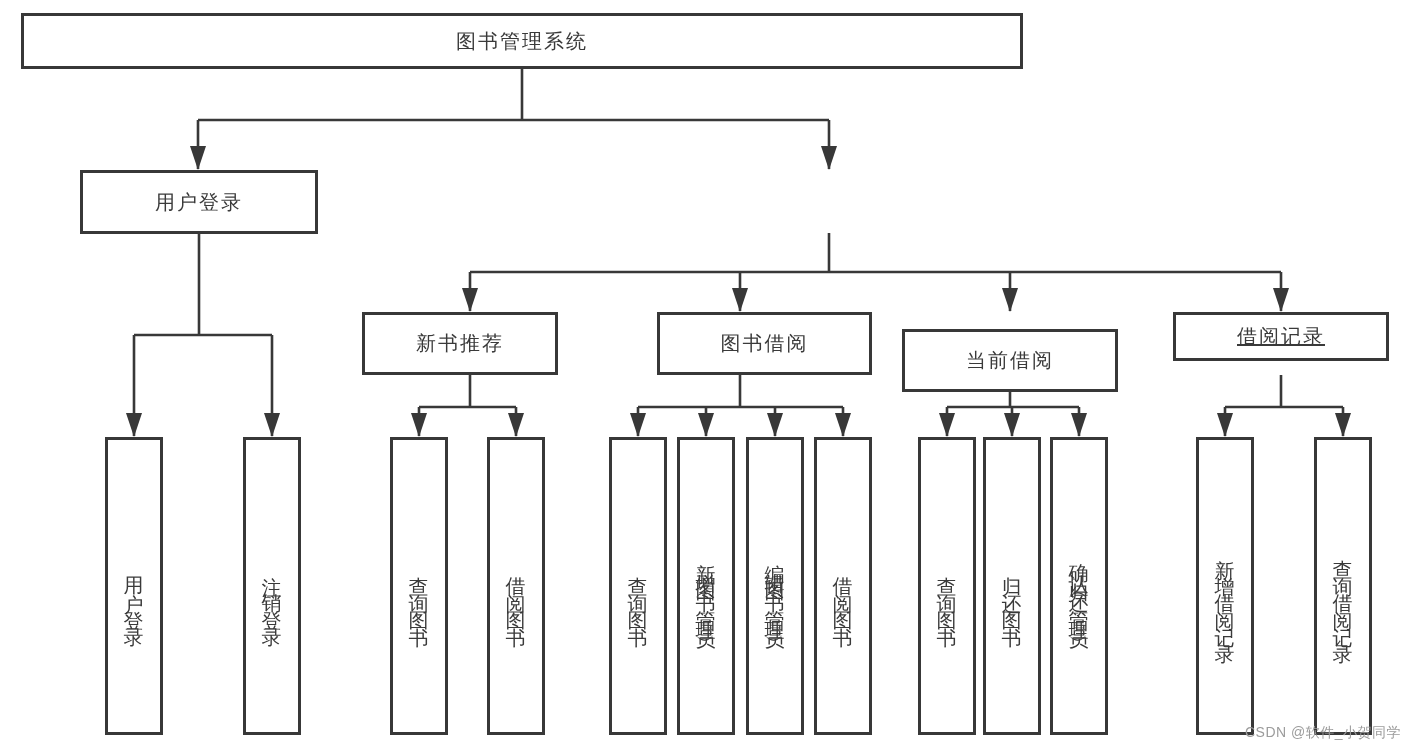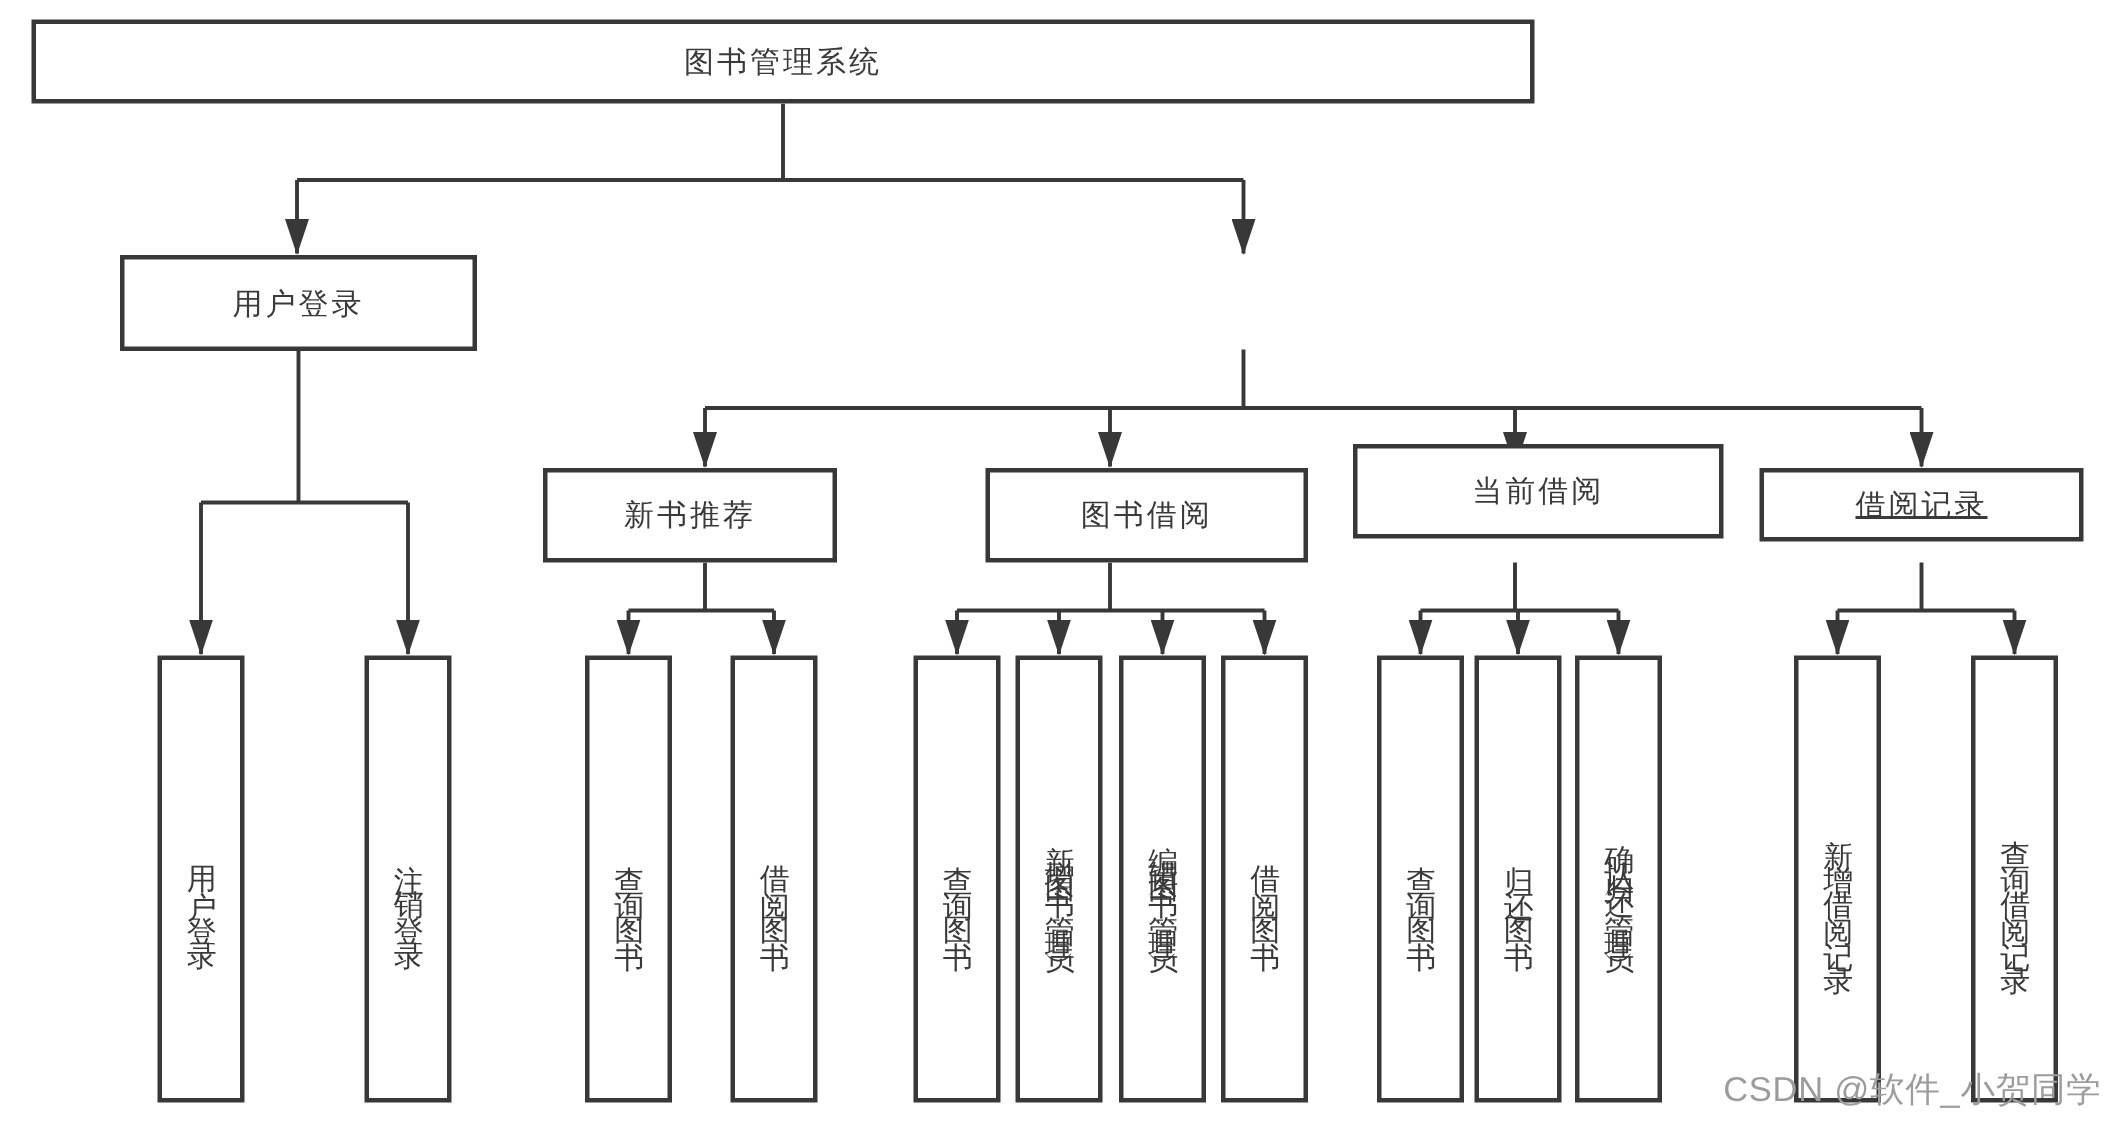--- a/index.html
+++ b/index.html
@@ -33,21 +33,21 @@
   .leaf-label{
     writing-mode:vertical-rl;
     text-orientation:mixed;
     white-space:nowrap;
     line-height:1;
   }
   .watermark{
     position:absolute;
     right:4px;bottom:5px;
     color:var(--wm);
-    font-size:23px;
+    font-size:14px;
     letter-spacing:0.5px;
     z-index:5;
   }
 </style>
 </head>
 <body>
 
 <div class="canvas">
 
   <svg class="edges" viewBox="0 0 1405 747" xmlns="http://www.w3.org/2000/svg">
@@ -91,21 +91,21 @@
     <path class="edge" marker-end="url(#arw)" d="M1225 407 V436"></path>
     <path class="edge" marker-end="url(#arw)" d="M1343 407 V436"></path>
   </svg>
 
   <div class="node h" style="left:21px;top:13px;width:1002px;height:56px;">图书管理系统</div>
 
   <div class="node h" style="left:80px;top:170px;width:238px;height:64px;">用户登录</div>
 
   <div class="node h" style="left:362px;top:312px;width:196px;height:63px;">新书推荐</div>
   <div class="node h" style="left:633px;top:312px;width:215px;height:63px;margin-left:24px;">图书借阅</div>
-  <div class="node h" style="left:902px;top:296px;width:247px;height:63px;text-align:center;">当前借阅</div>
+  <div class="node h" style="left:902px;top:329px;width:216px;height:63px;text-align:center;">当前借阅</div>
   <div class="node h" style="left:1173px;top:312px;width:216px;height:49px;text-decoration:underline;">借阅记录</div>
 
   <div class="node leaf" style="left:105px;top:437px;width:58px;height:298px;">
     <span class="leaf-label" style="letter-spacing: 17px; padding-top: 17px;">用户登录</span>
   </div>
   <div class="node leaf" style="left:243px;top:437px;width:58px;height:298px;">
     <span class="leaf-label" style="letter-spacing: 17px; padding-top: 17px;">注销登录</span>
   </div>
 
   <div class="node leaf" style="left:390px;top:437px;width:58px;height:298px;">

